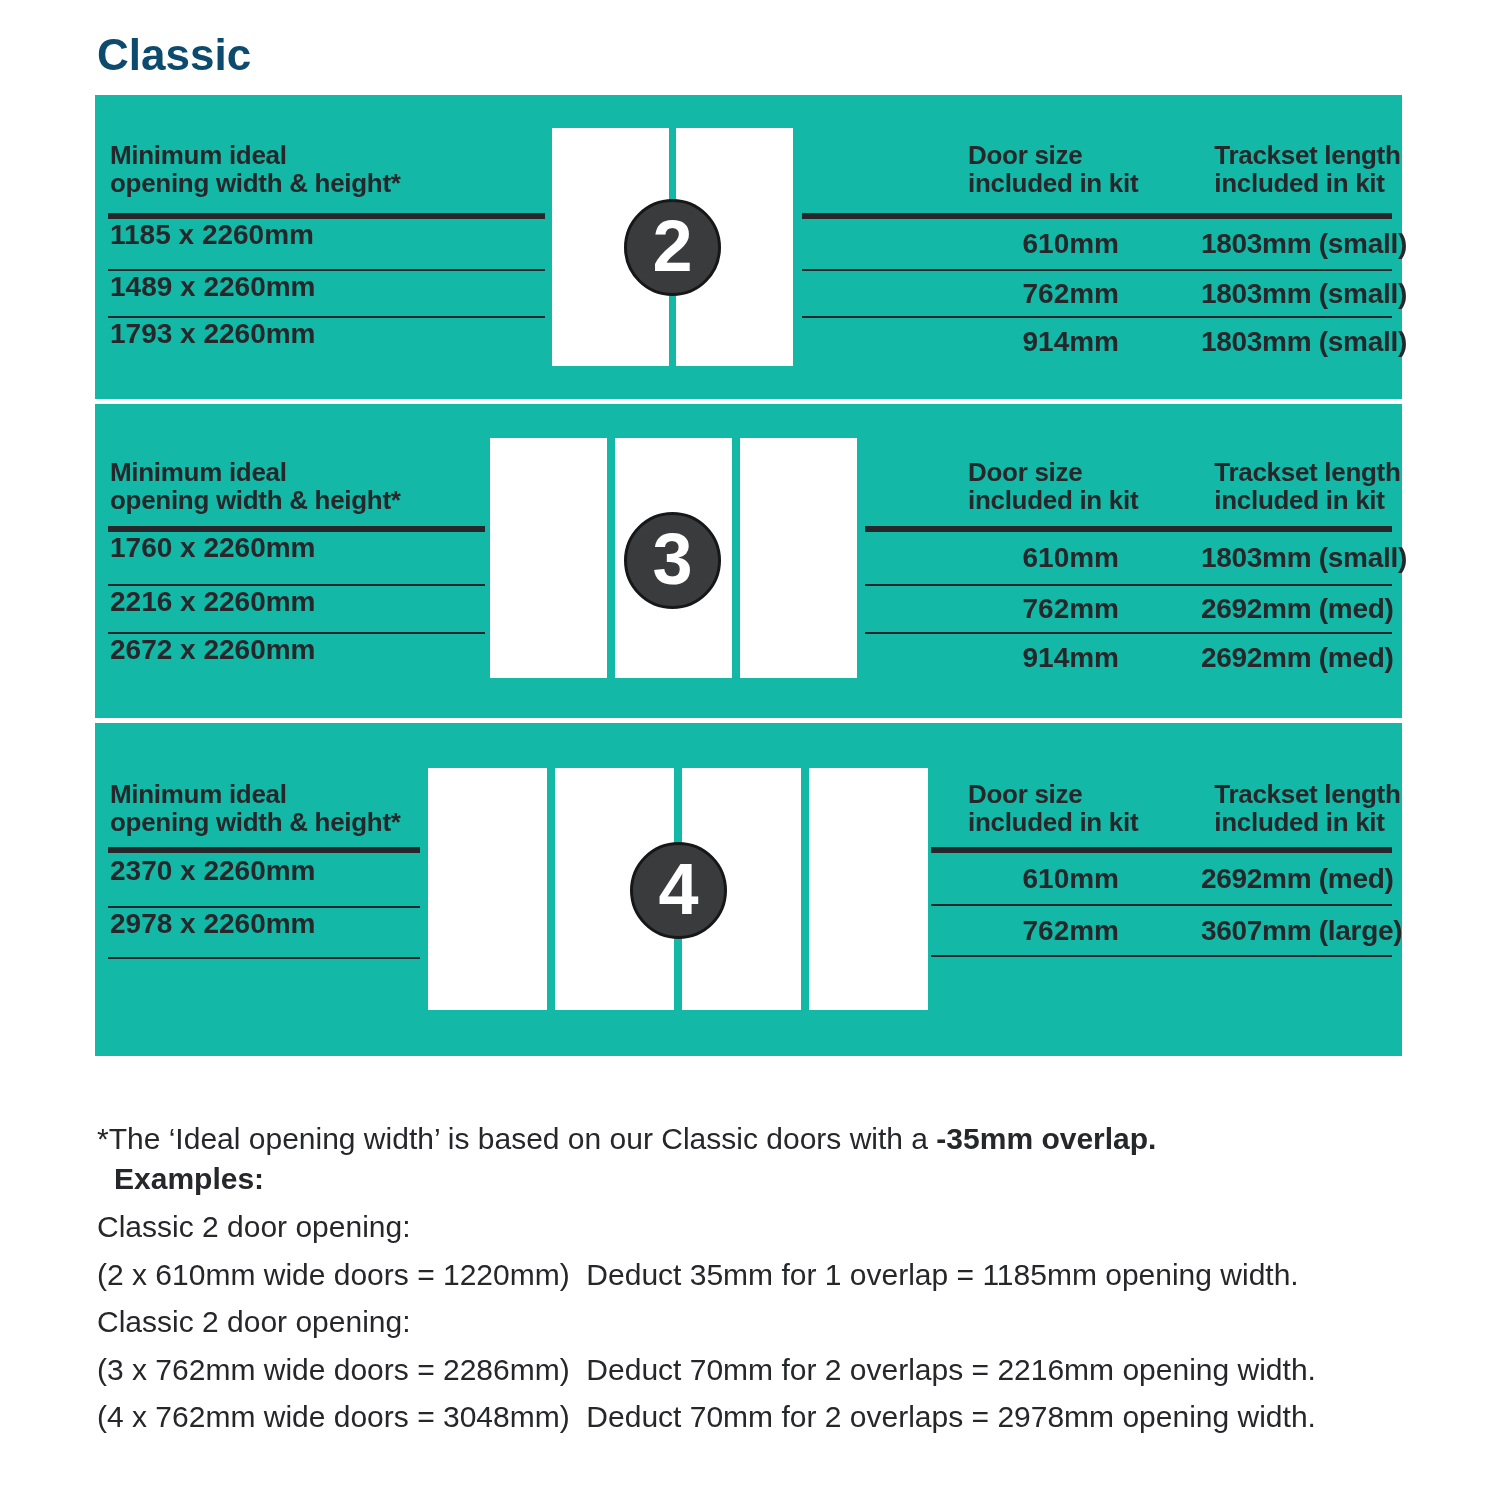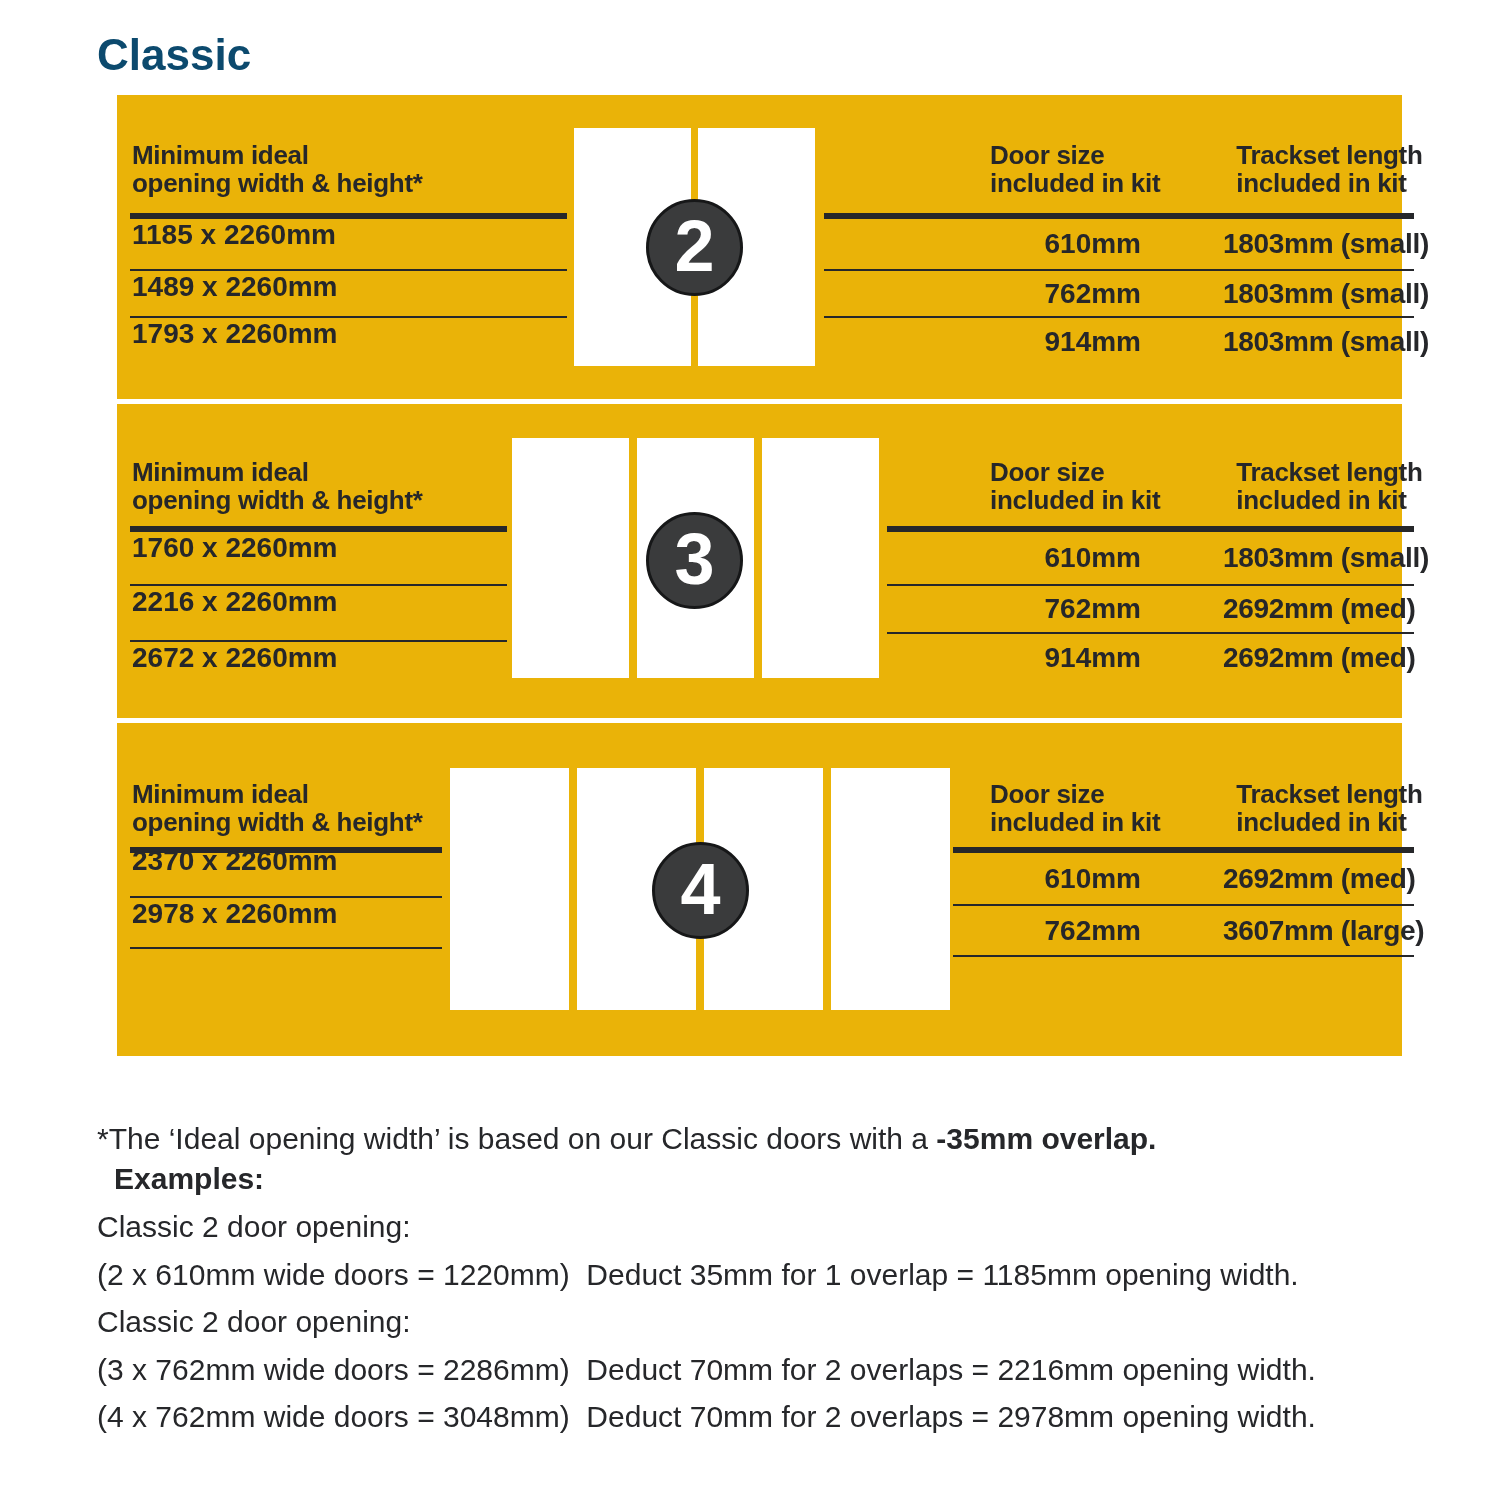--- a/index.html
+++ b/index.html
@@ -6,41 +6,41 @@
   .canvas{
     position:relative;width:1500px;height:1500px;background:#ffffff;overflow:hidden;
     font-family:"Liberation Sans", sans-serif;color:#26272a;
   }
   .title{
     position:absolute;left:97px;top:30px;margin:0;
     font-size:44px;font-weight:700;letter-spacing:0;color:#0c4a6e;
   }
   
   .board{position:absolute;left:95px;top:95px;width:1307px;background:#ffffff;}
-  .panel{position:relative;background:#eab308;margin-left:22px;}
+  .panel{position:relative;background:#14b8a6;}
   .panel + .panel{margin-top:5px;}
   .p1{height:304px}.p2{height:314px}.p3{height:333px}
 
   
   .left-table{position:absolute;left:13px;top:0;bottom:0;}
   .p1 .left-table{width:437px}
   .p2 .left-table{width:377px}
   .p3 .left-table{width:312px}
   .th{position:absolute;left:2px;font-size:26px;font-weight:700;line-height:28px;white-space:nowrap;letter-spacing:-0.3px;}
   .p1 .th{top:46px}.p2 .th{top:54px}.p3 .th{top:57px}
   .th-line{display:block;}
   .rule{position:absolute;left:0;width:100%;height:6px;background:#26272a;}
   .p1 .rule{top:118px}.p2 .rule{top:122px}.p3 .rule{top:124px}
   .rows{position:absolute;left:0;width:100%;}
-  .p1 .rows{top:124px}.p2 .rows{top:128px}.p3 .rows{top:122px}
+  .p1 .rows{top:124px}.p2 .rows{top:128px}.p3 .rows{top:132px}
   .lrow{height:47px;border-bottom:2px solid #26272a;box-sizing:border-box;
         display:flex;align-items:flex-start;font-size:28px;font-weight:700;padding-left:2px;white-space:nowrap;}
   .p1 .lrow:nth-child(1){height:52px}
   .p2 .lrow:nth-child(1){height:54px}
-  .p2 .lrow:nth-child(2){height:56px}
+  .p2 .lrow:nth-child(2){height:48px}
   .p3 .lrow:nth-child(1){height:53px}
   .p3 .lrow:nth-child(2){height:51px}
   .p1 .lrow:nth-child(3),.p2 .lrow:nth-child(3){border-bottom:none;}
 
   
   .doors{position:absolute;display:flex;}
   .p1 .doors{left:457px;top:33px;gap:7px}
   .p2 .doors{left:395px;top:34px;gap:8px}
   .p3 .doors{left:333px;top:45px;gap:8px}
   .door{background:#ffffff;}

